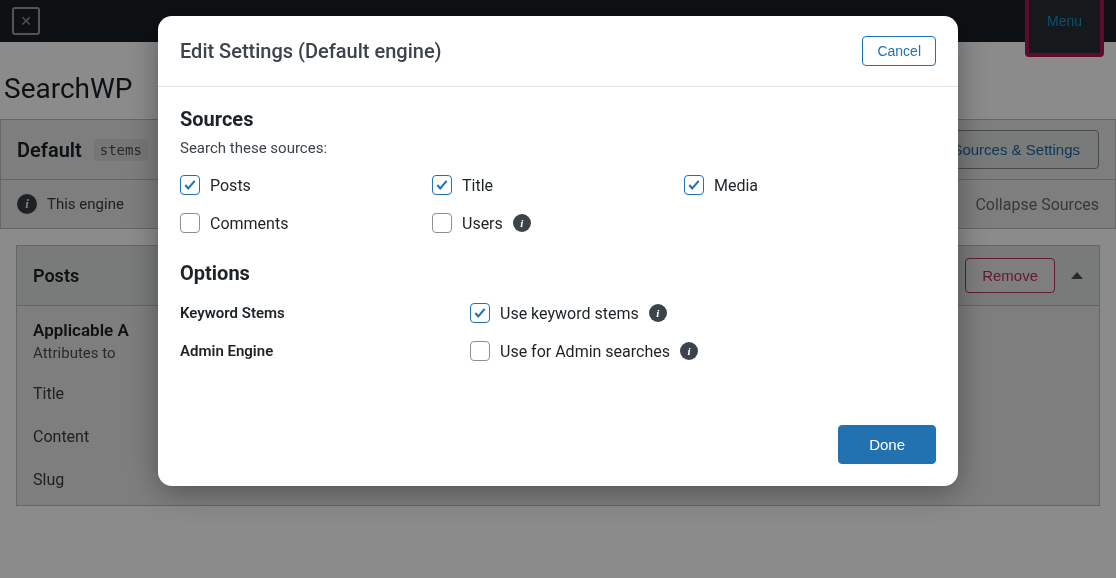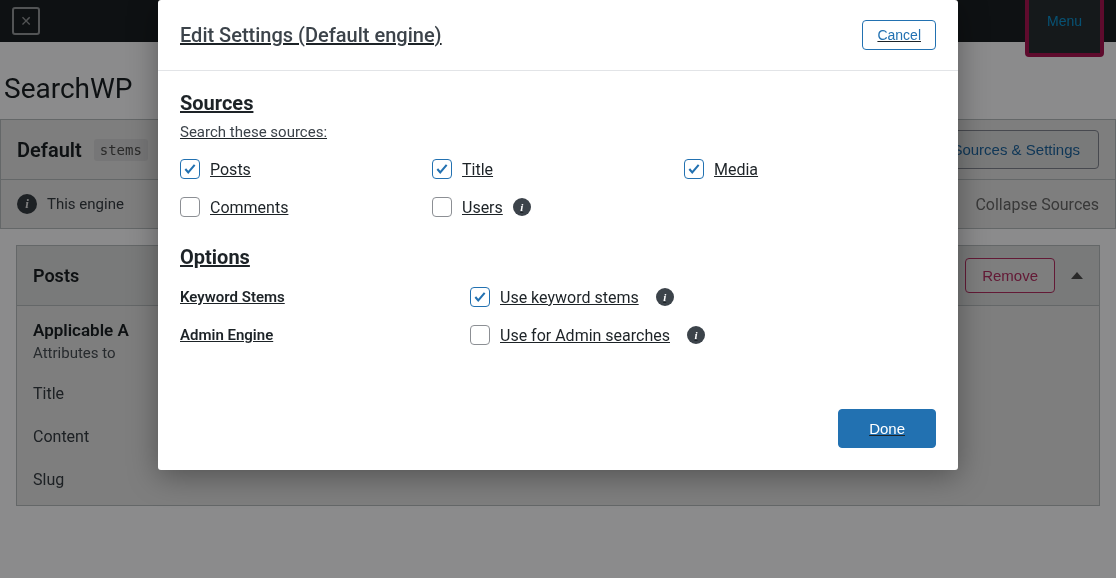--- a/index.html
+++ b/index.html
@@ -119,25 +119,25 @@
 
     
     .overlay {
       position:absolute; inset:0;
       background:rgba(0,0,0,0.42);
       display:flex; align-items:flex-start; justify-content:center;
     }
     .modal {
       background:#fff;
       width:800px;
-      border-radius:3px;
+      margin-top:16px;
+      border-radius:14px;
       box-shadow:0 6px 30px rgba(0,0,0,0.35);
       display:flex; flex-direction:column;
       max-height:546px;
-      text-decoration:underline;
     }
     .modal-head {
       padding:20px 22px;
       border-bottom:1px solid #e2e4e7;
       display:flex; align-items:center; justify-content:space-between;
     }
     .modal-head h2 { font-size:20px; font-weight:500; color:#3c434a;}
     .cancel-btn {
       border:1px solid #2271b1;
       background:#fff;
@@ -171,21 +171,21 @@
       background:#fff;
     }
     .box.checked { border-color:#2271b1;}
     .box.checked svg { display:block; }
     .box svg { display:none; width:14px;height:14px; }
     .opt-row {
       display:flex; align-items:center;
       margin:18px 0;
     }
     .opt-row .lbl { width:290px; font-size:15px; font-weight:600; color:#1d2327;}
-    .opt-row .field { display:flex; align-items:center; gap:17px; font-size:16px;}
+    .opt-row .field { display:flex; align-items:center; gap:10px; font-size:16px;}
     .info-mini {
       width:18px;height:18px;border-radius:50%;
       background:#3c434a;color:#fff;display:flex;align-items:center;justify-content:center;
       font-style:italic;font-weight:bold;font-family:Georgia,serif;font-size:11px;
     }
     .modal-foot {
       padding:14px 22px 22px 22px;
       display:flex; justify-content:flex-end;
     }
     .done-btn {

